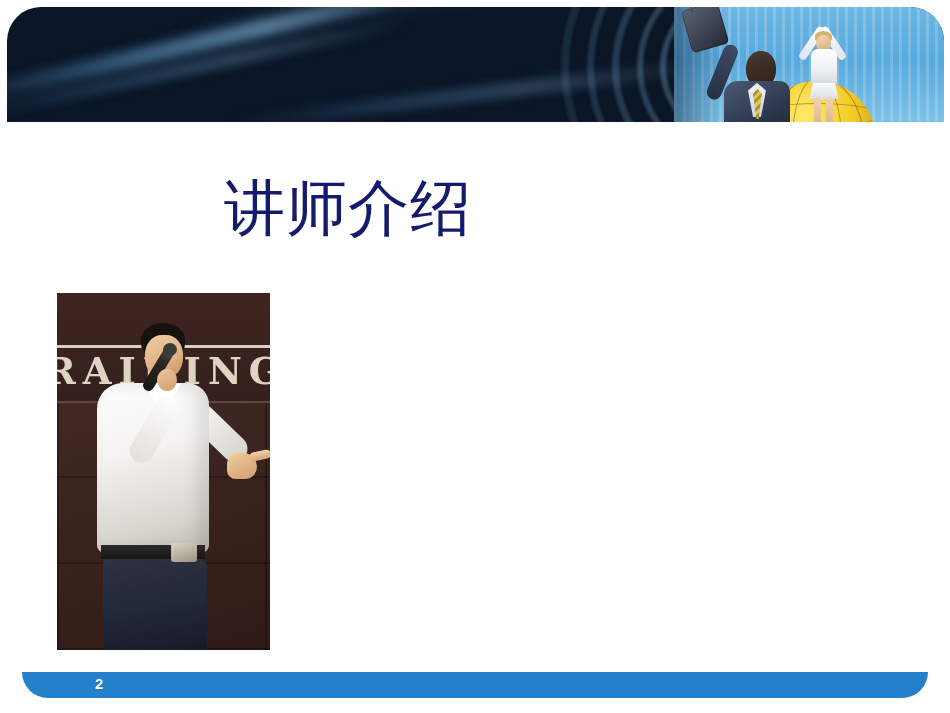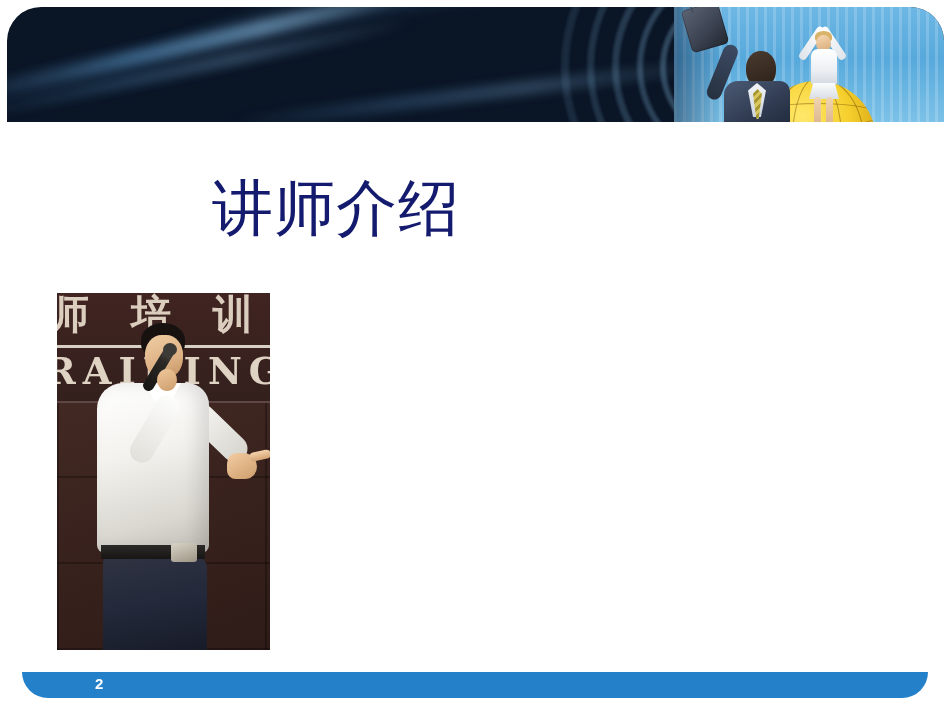--- a/index.html
+++ b/index.html
@@ -216,21 +216,21 @@
   .w-leg {
     position: absolute;
     width: 7px; height: 40px;
     background: linear-gradient(180deg,#f0d4b2,#d3a87a);
     border-radius: 4px;
   }
 
   
   #slide-title {
     position: absolute;
-    left: 212px;
+    left: 224px;
     top: 172px;
     font-size: 61px;
     line-height: 72px;
     color: #141a6e;
     font-family: "DejaVu Sans", "Liberation Sans", sans-serif;
     font-weight: 400;
     letter-spacing: 1px;
     white-space: nowrap;
   }
 
@@ -501,21 +501,20 @@
       </div>
     </div>
   </div>
 
   <div id="slide-title">讲师介绍</div>
 
   <div id="speaker-photo">
     <div class="wall"></div>
 
     <div class="signboard">
-      <div class="sign-top-text">师 培 训</div>
       <div class="sign-divider"></div>
       <div class="sign-bottom-text">RAINING C</div>
     </div>
 
     <div class="sp">
       <div class="sp-arm-point"></div>
       <div class="sp-hand-point"></div>
       <div class="sp-finger"></div>
       <div class="sp-shirt"></div>
       <div class="sp-pants"></div>

